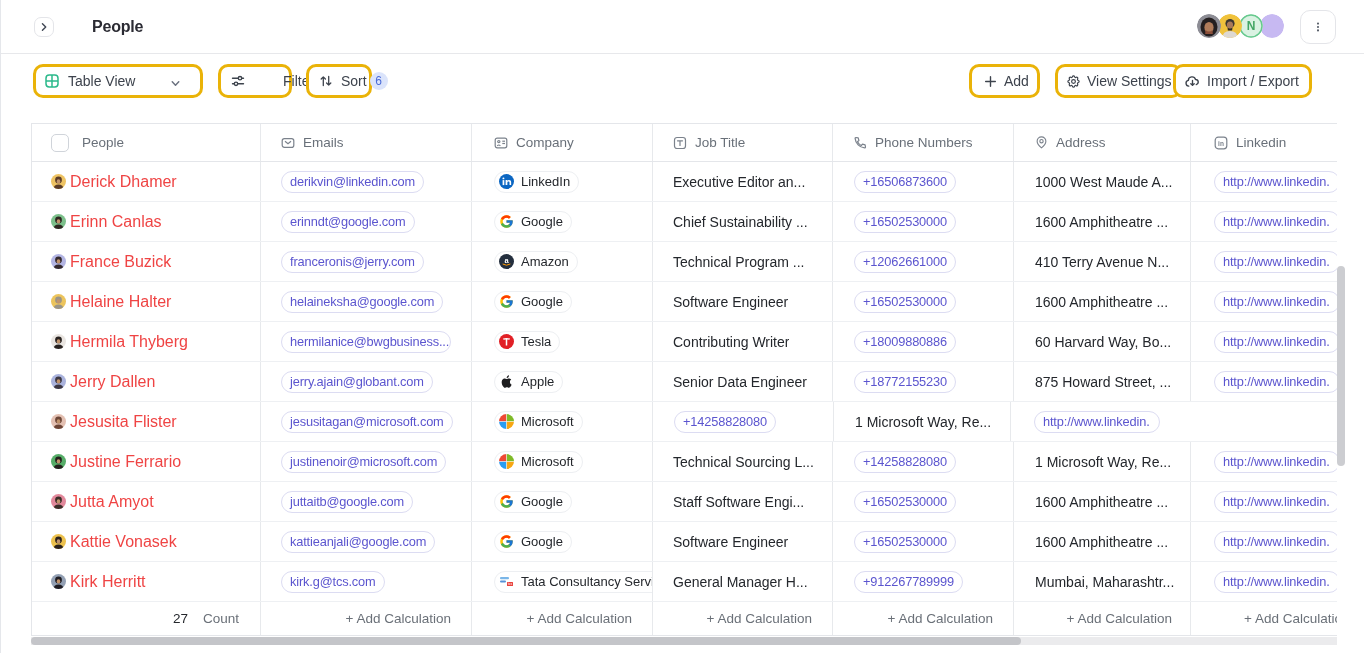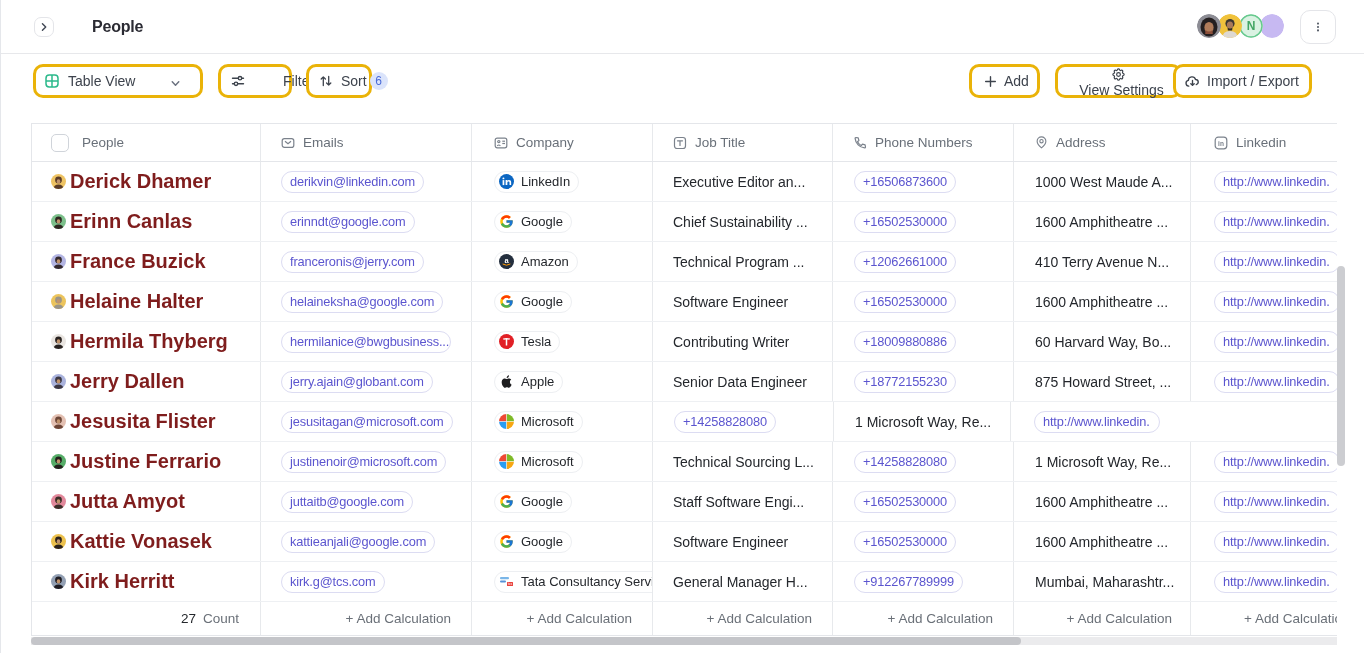--- a/index.html
+++ b/index.html
@@ -16,51 +16,51 @@
 .tv { left:32px; width:170px; padding:0 9px; position:relative; }
 .tv .lbl { margin-left:9px; }
 .tv .chev { position:absolute; left:133px; top:10px; color:#6b7280; display:flex; }
 .bf { left:217px; width:74px; padding:0 10px;gap:30px; }
 .bf .lbl { margin-left:8px; }
 .bs { left:305px; width:66px; padding:0 10px; }
 .bs .lbl { margin-left:8px; }
 .badge { flex:none; margin-left:3px; width:18px; height:18px; border-radius:50%; background:#dbe4fb; color:#4a6bd8; font-size:12px; display:flex; align-items:center; justify-content:center; }
 .ba { left:968px; width:71px; padding:0 12px; }
 .ba .lbl { margin-left:7px; }
-.bv { left:1054px; width:127px; padding:0 8px;flex-direction:column; }
+.bv { left:1054px; width:127px; padding:0 8px; }
 .bv .lbl { margin-left:6px; }
 .bi { left:1172px; width:139px; padding:0 8px; }
 .bi .lbl { margin-left:6px; }
 .table { position:absolute; left:30px; top:123px; width:1306px; overflow:hidden; border-top:1px solid #e4e6ea; border-left:1px solid #e4e6ea; }
 .hrow { display:flex; width:1379px; height:38px; border-bottom:1px solid #e4e6ea; background:#fff; }
 .row { display:flex; width:1379px; height:40px; border-bottom:1px solid #eef0f3; background:#fff; }
 .srow { display:flex; width:1379px; height:34px; background:#fff; border-bottom:1px solid #e4e6ea; }
 .c, .h, .s { flex:none; display:flex; align-items:center; border-right:1px solid #e7e9ec; overflow:hidden; }
 .c1,.h1,.s1 { width:229px; padding-left:19px; }
 .c2,.h2,.s2 { width:211px; padding-left:20px; }
 .c3,.h3,.s3 { width:181px; padding-left:22px; }
 .c4,.h4,.s4 { width:180px; padding-left:20px; }
 .c5,.h5,.s5 { width:181px; padding-left:21px; }
 .c6,.h6,.s6 { width:177px; padding-left:21px; }
 .c7,.h7,.s7 { width:220px; padding-left:23px; border-right:none; }
 .h { color:#697079; font-size:13.5px; }
 .h .hic { color:#7b828c; display:flex; margin-right:8px; }
 .cb { width:18px; height:18px; border:1.5px solid #d0d4da; border-radius:5px; margin-right:13px; background:#fff; }
-.nm { font-size:20px; color:#7f1d1d; margin-left:4px; white-space:nowrap;font-weight:bold; }
+.nm { font-size:16px; color:#ef4444; margin-left:4px; white-space:nowrap; }
 .avwrap { display:flex; }
 .pill { display:inline-flex; align-items:center; height:22px; padding:0 8px; border:1px solid #dcdcf2; border-radius:11px; color:#5b55cf; font-size:12.8px; letter-spacing:-0.15px; white-space:nowrap; background:#fff; }
 .trunc-pill { max-width:170px; }
 .trunc-pill, .lpill { overflow:hidden; }
 .lpill { width:126px; flex:none; }
 .chip { display:inline-flex; align-items:center; height:22px; padding:0 8px 0 4px; border:1px solid #edeff2; border-radius:11px; background:#fff; white-space:nowrap; }
 .cname { font-size:13px; color:#24272c; margin-left:7px; }
 .jt { font-size:14px; color:#24272c; white-space:nowrap; overflow:hidden; }
 .s { font-size:13.5px; color:#6a7078; justify-content:flex-end; }
 .s1 { padding-right:21px; } .s2,.s3,.s4,.s5 { padding-right:20px; } .s6 { padding-right:18px; } .s7 { justify-content:flex-start; padding-left:53px; }
-.cnt { color:#24272c; margin-right:7px; }
+.cnt { color:#24272c; margin-right:15px; }
 .hsb-track { position:absolute; left:30px; top:637px; width:1306px; height:8px; background:#ebebed; }
 .hsb-thumb { position:absolute; left:30px; top:637px; width:990px; height:8px; background:#c4c5c9; border-radius:4px; }
 .vsb-thumb { position:absolute; left:1336px; top:266px; width:8px; height:200px; background:#cccdd1; border-radius:4px; }
 </style></head>
 <body>
 <div class="topbar">
   <div class="collapse-btn">
       <svg width="12" height="12" viewBox="0 0 14 14" fill="none" stroke="currentColor" stroke-width="1.7" stroke-linecap="round" stroke-linejoin="round">
         <path d="M5.2 3.2 L9 7 L5.2 10.8"></path>
       </svg>

